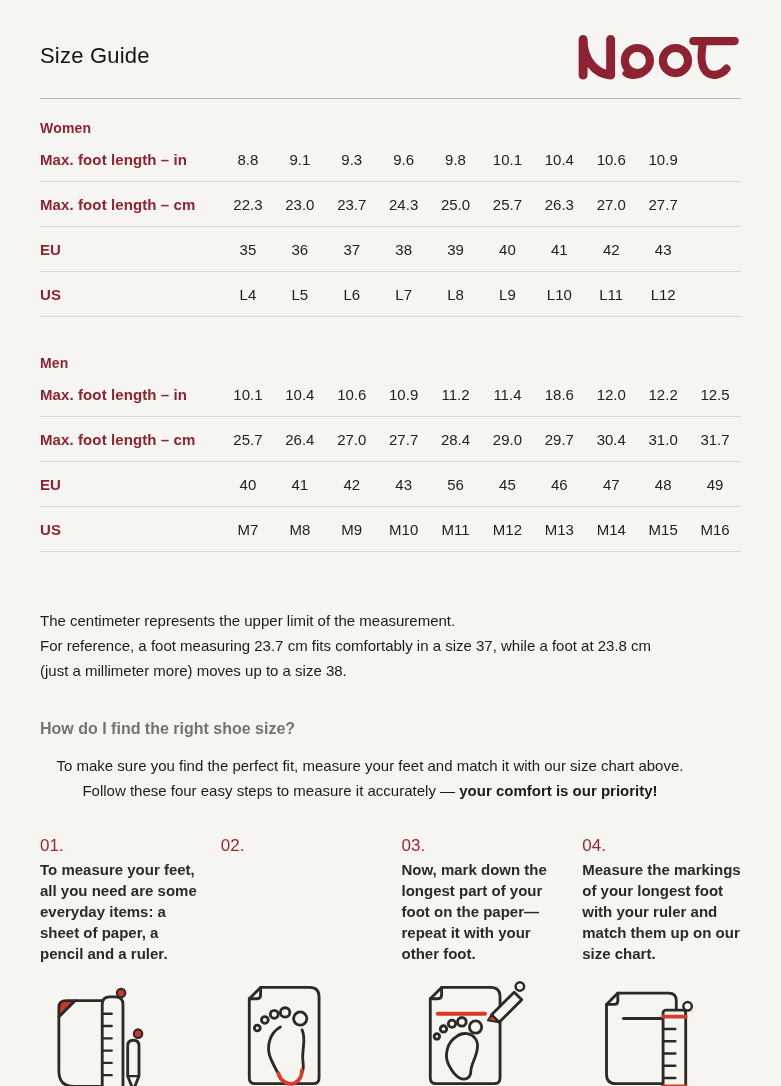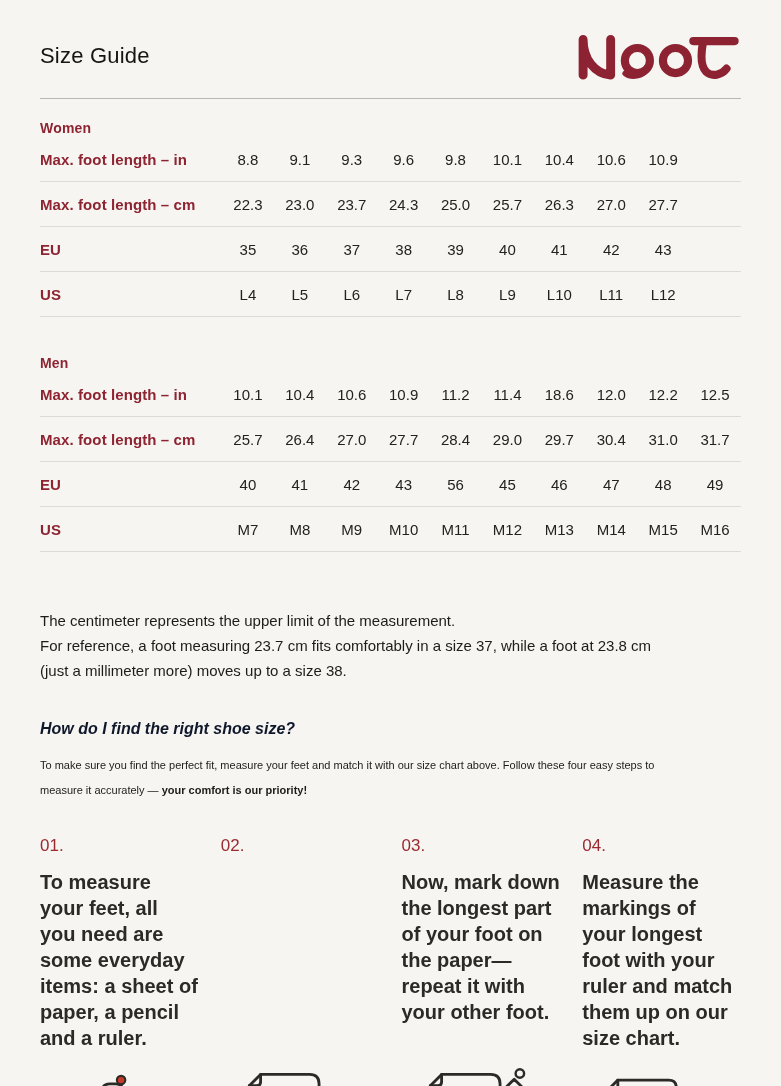--- a/index.html
+++ b/index.html
@@ -24,27 +24,27 @@
   
   .size-table{margin-top:1px;}
   .size-row{display:flex;align-items:center;height:44px;border-bottom:1px solid #dddbd6;}
   .row-label{width:182px;flex:none;color:#8e2431;font-weight:700;font-size:15px;letter-spacing:.1px;}
   .row-values{flex:1;display:grid;grid-template-columns:repeat(10,1fr);}
   .size-cell{text-align:center;font-size:15px;font-weight:500;color:#23221f;}
   
   .note{margin-top:56px;font-size:15px;line-height:25px;}
   .note-line{white-space:nowrap;}
   
-  .faq-heading{margin:37px 0 0 0;font-size:16px;font-weight:700;color:#0f172a;font-style:italic;}
-  .intro{margin-top:15px;font-size:11px;line-height:25px;max-width:660px;}
+  .faq-heading{margin:37px 0 0 0;font-size:16px;font-weight:700;color:#737373;}
+  .intro{margin-top:15px;font-size:15px;line-height:25px;max-width:660px;text-align:center;}
   .intro b{font-weight:700;}
   
   .steps{margin-top:33px;display:grid;grid-template-columns:repeat(4,1fr);column-gap:22px;}
   .step-number{color:#9a2a30;font-size:17px;font-weight:400;}
-  .step-text{margin-top:13px;font-size:20px;line-height:26px;font-weight:600;color:#2b2a27;}
+  .step-text{margin-top:3px;font-size:15px;line-height:21px;font-weight:600;color:#2b2a27;}
   
   .icons-row{margin-top:6px;display:grid;grid-template-columns:repeat(4,1fr);column-gap:22px;align-items:end;}
   .icons-row svg{display:block;width:132px;height:132px;}
 </style>
 </head>
 <body>
 
 <div class="page">
 
   <div class="header">

